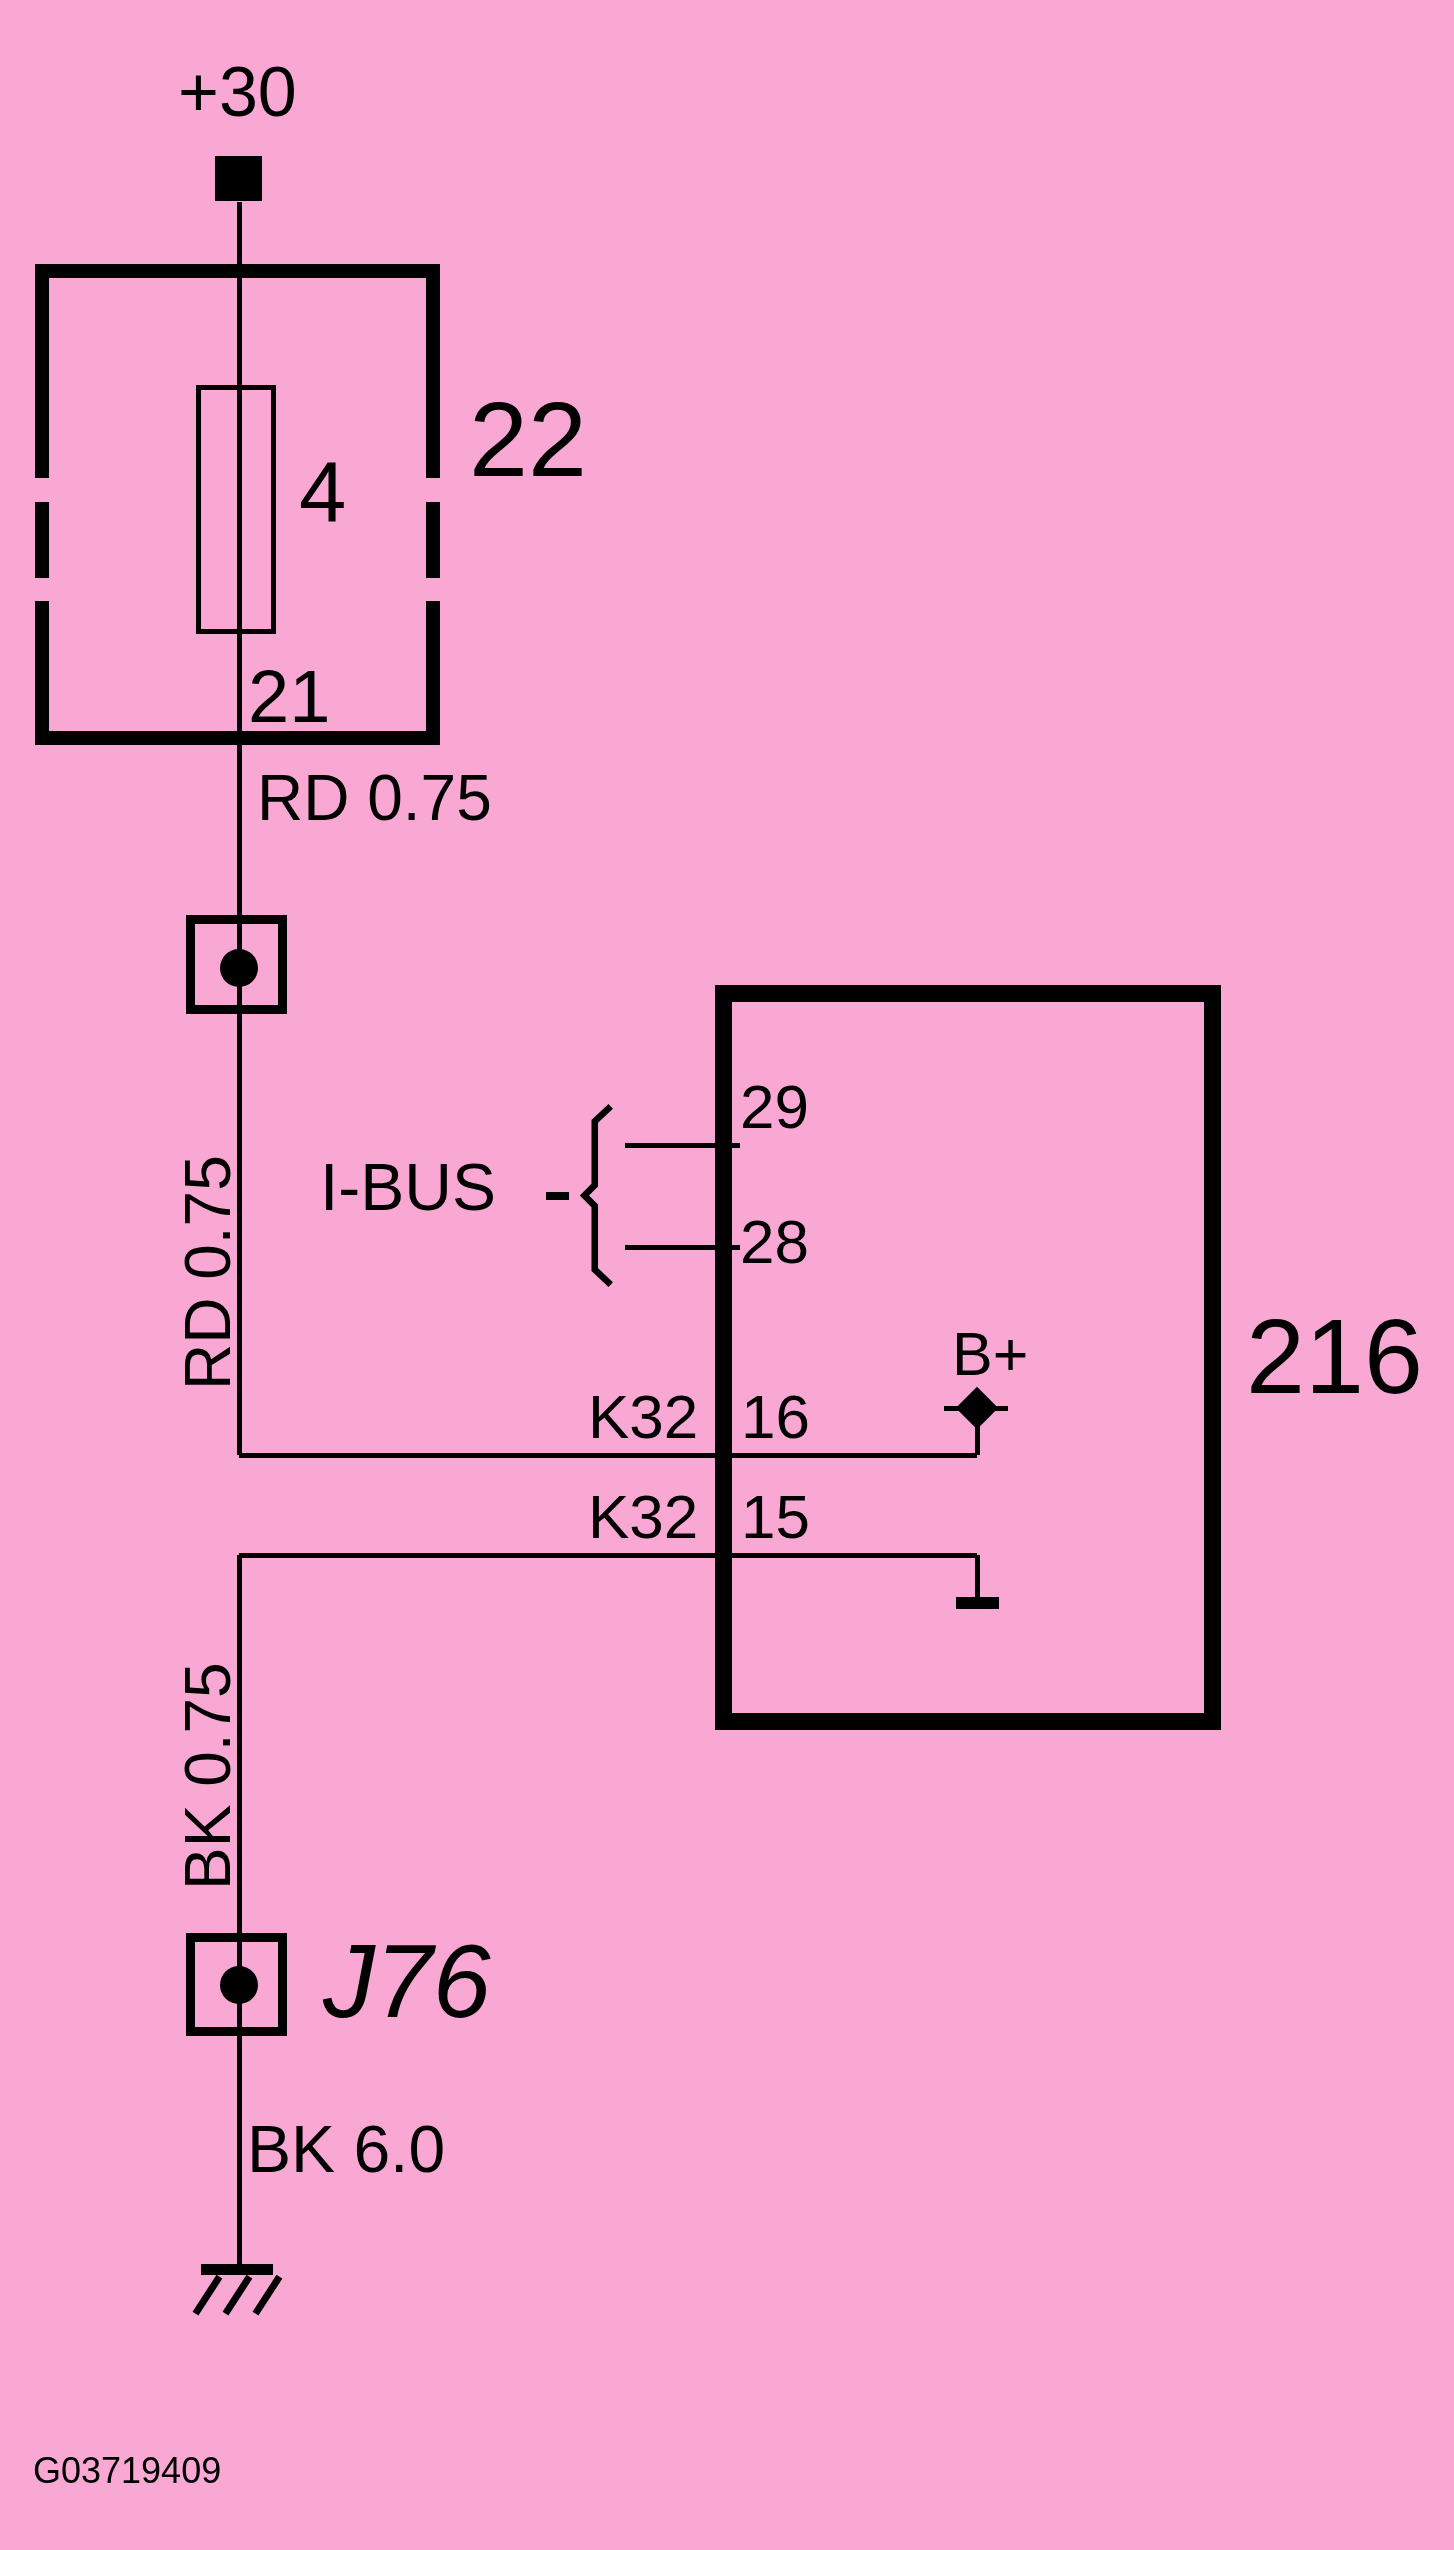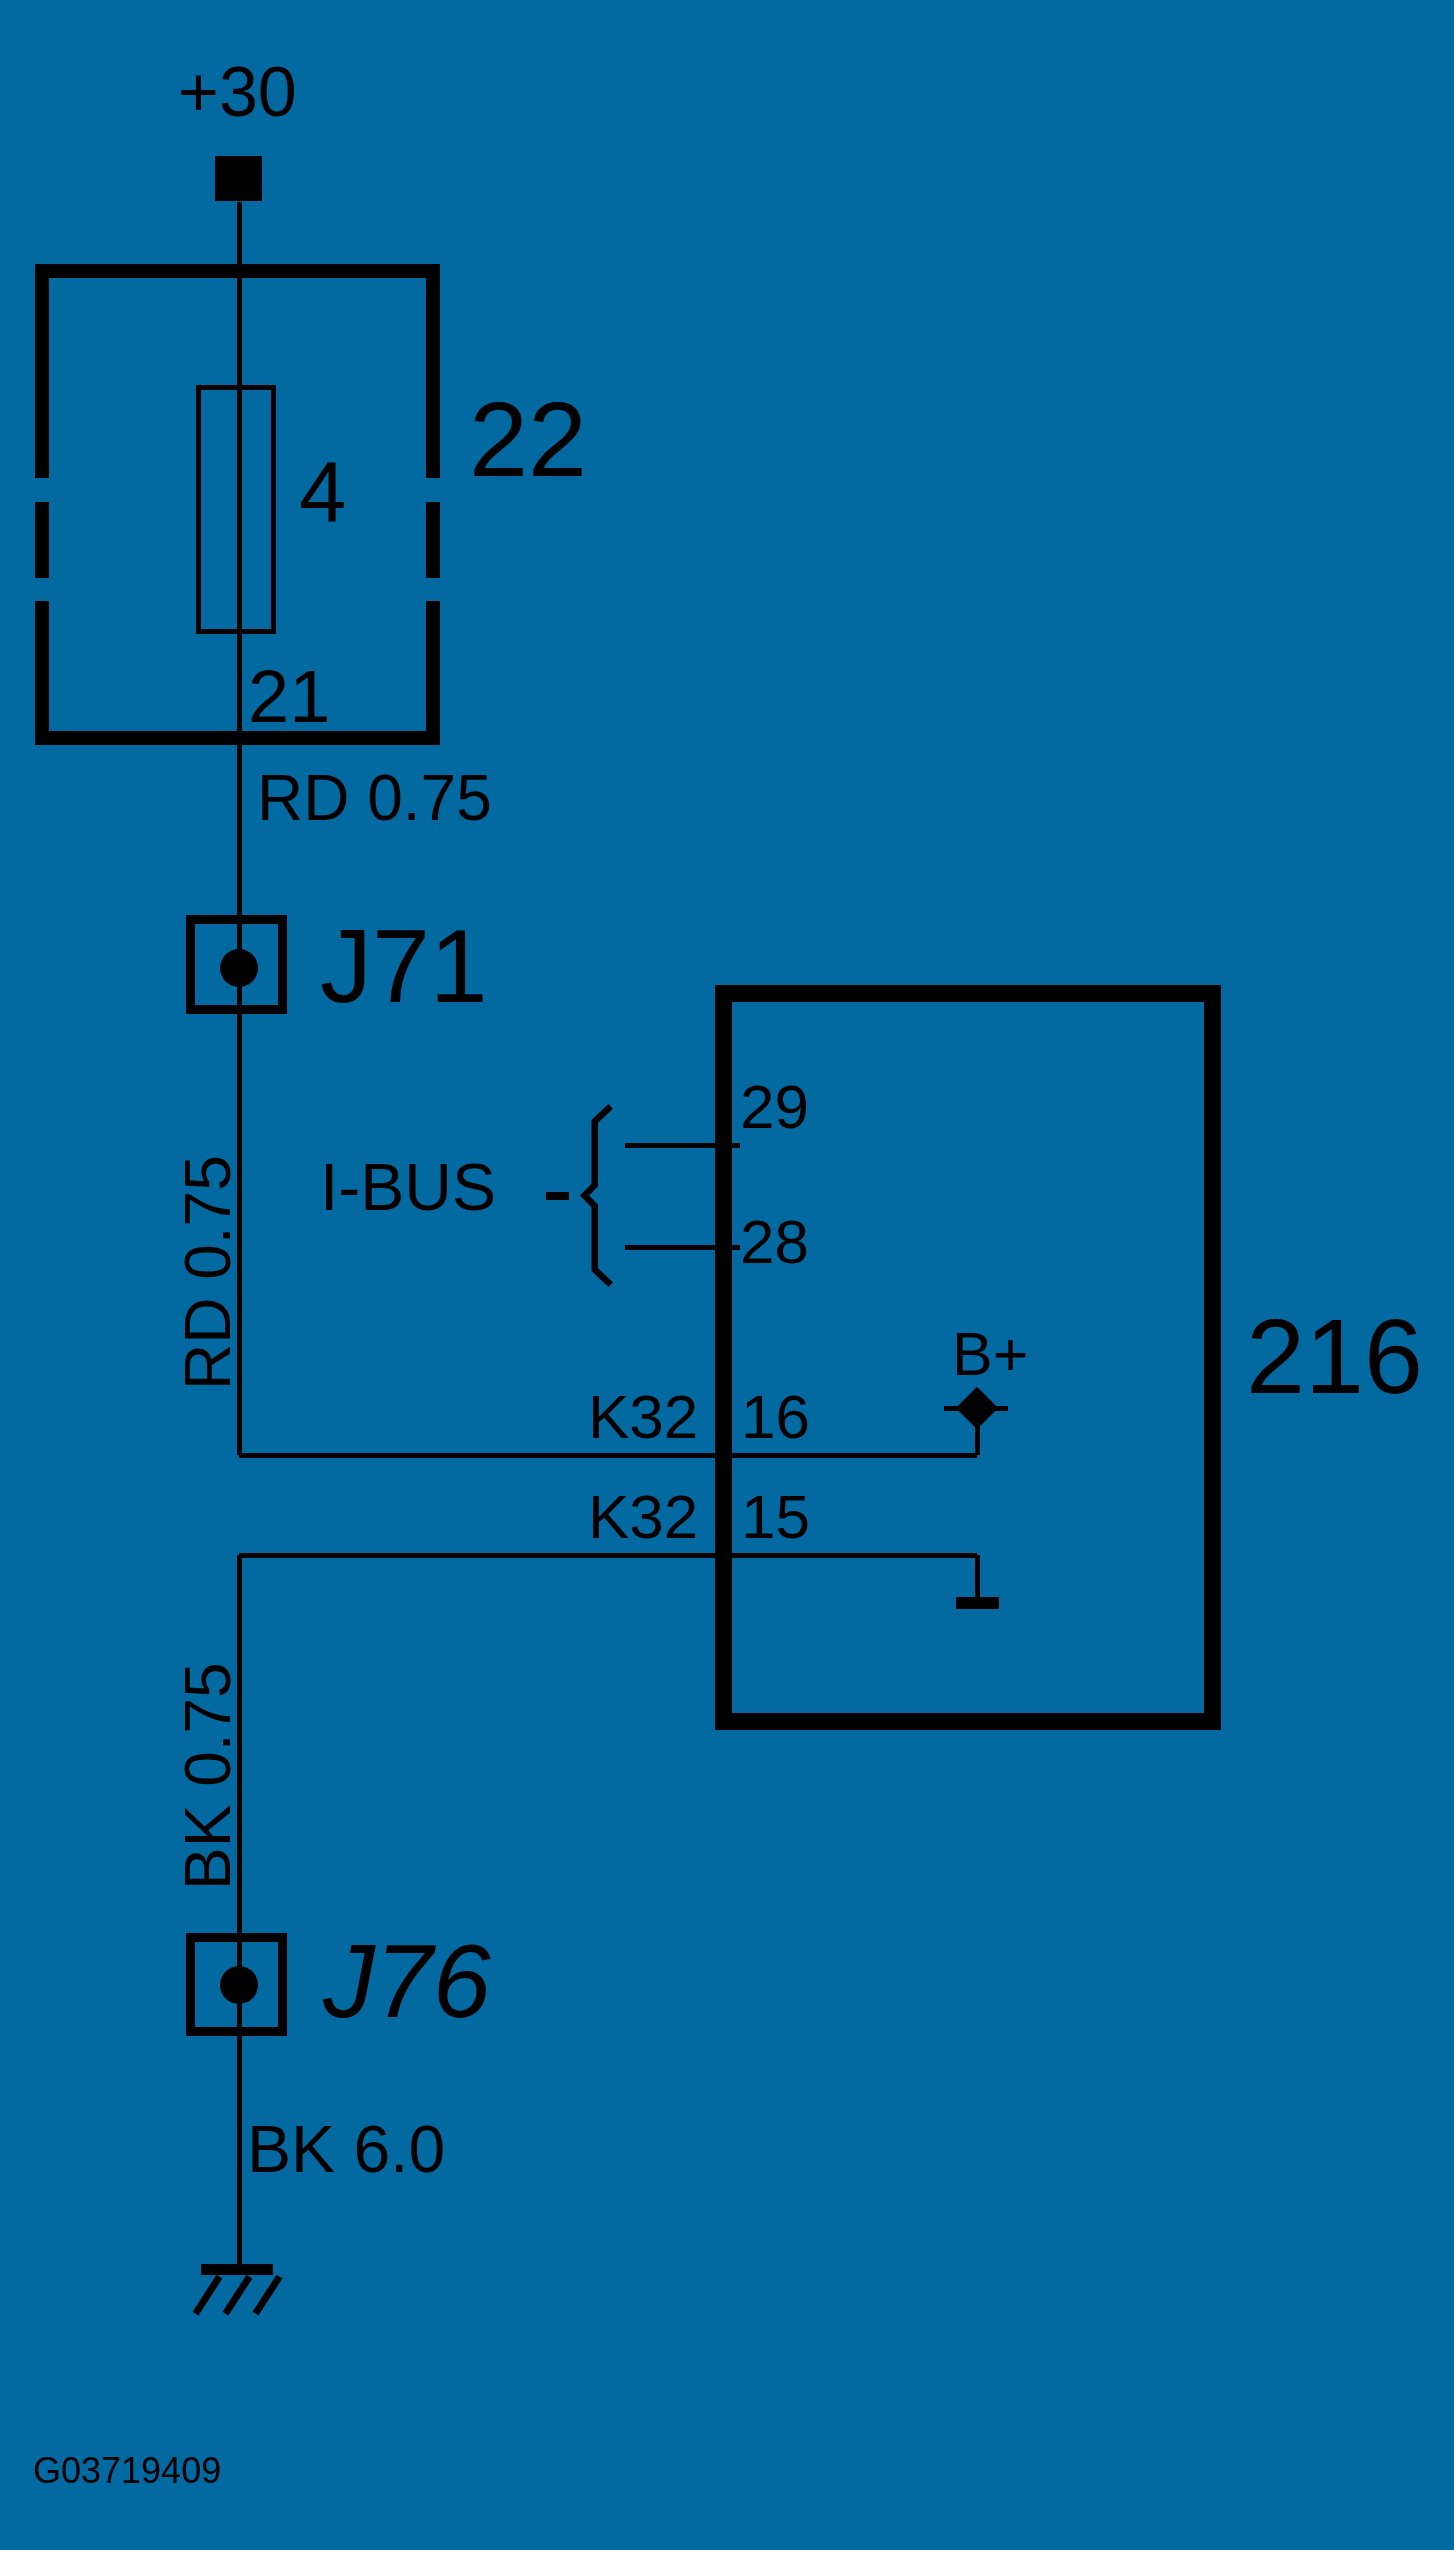--- a/index.html
+++ b/index.html
@@ -1,17 +1,17 @@
 <!DOCTYPE html>
 <html style="font-size:15px"><head>
 <meta charset="utf-8">
 <style>
   html,body{margin:0;padding:0;background:#fff;}
   #stage{
-    position:relative;width:1454px;height:2550px;background:#0369a1;
+    position:relative;width:1454px;height:2550px;background:#f9a8d4;
     font-family:"Liberation Sans", sans-serif;color:#000;overflow:hidden;
   }
   .t{position:absolute;line-height:1;white-space:nowrap;color:#000;}
   .vlabel{transform-origin:0% 100%;transform:rotate(-90deg);}
   .ln{position:absolute;background:#000;}
   .sq{position:absolute;background:#000;}
   .box{position:absolute;background:transparent;border-style:solid;border-color:#000;}
   .dot{position:absolute;background:#000;border-radius:50%;}
   .diamond{position:absolute;background:#000;transform:rotate(45deg);}
   .hatch{position:absolute;background:#000;transform:rotate(33deg);}
@@ -47,21 +47,20 @@
   </div>
   <div class="box" style="left:196px;top:385px;width:70px;height:239px;border-width:5.7px;"></div>
   <div class="t" style="left:299px;top:449px;font-size:85px;">4</div>
   <div class="t" style="left:248px;top:660px;font-size:74px;">21</div>
   <div class="t" style="left:469px;top:386px;font-size:106px;">22</div>
 
   <div class="t" style="left:257px;top:766px;font-size:64px;">RD 0.75</div>
 
   <div class="box" style="left:186px;top:915px;width:83px;height:81px;border-width:9.5px;"></div>
   <div class="dot" style="left:220px;top:949px;width:38px;height:38px;"></div>
-  <div class="t" style="left:320px;top:914px;font-size:104px;">J71</div>
 
   <div class="t vlabel" style="left:240px;top:1326px;font-size:64px;">RD 0.75</div>
 
   <div class="t" style="left:320px;top:1154px;font-size:66px;">I-BUS</div>
   <div class="ln" style="left:546px;top:1192px;width:23px;height:7.6px;"></div>
   <svg style="position:absolute;left:576px;top:1096px;" width="45" height="199" viewBox="0 0 48 210">
     <polyline points="37,10 20,26 20,94 9,105 20,116 20,184 37,200" fill="none" stroke="#000" stroke-width="7" stroke-linejoin="miter" stroke-linecap="butt"></polyline>
   </svg>
 
   <div class="box" style="left:715px;top:985px;width:472px;height:711px;border-width:17px;"></div>

